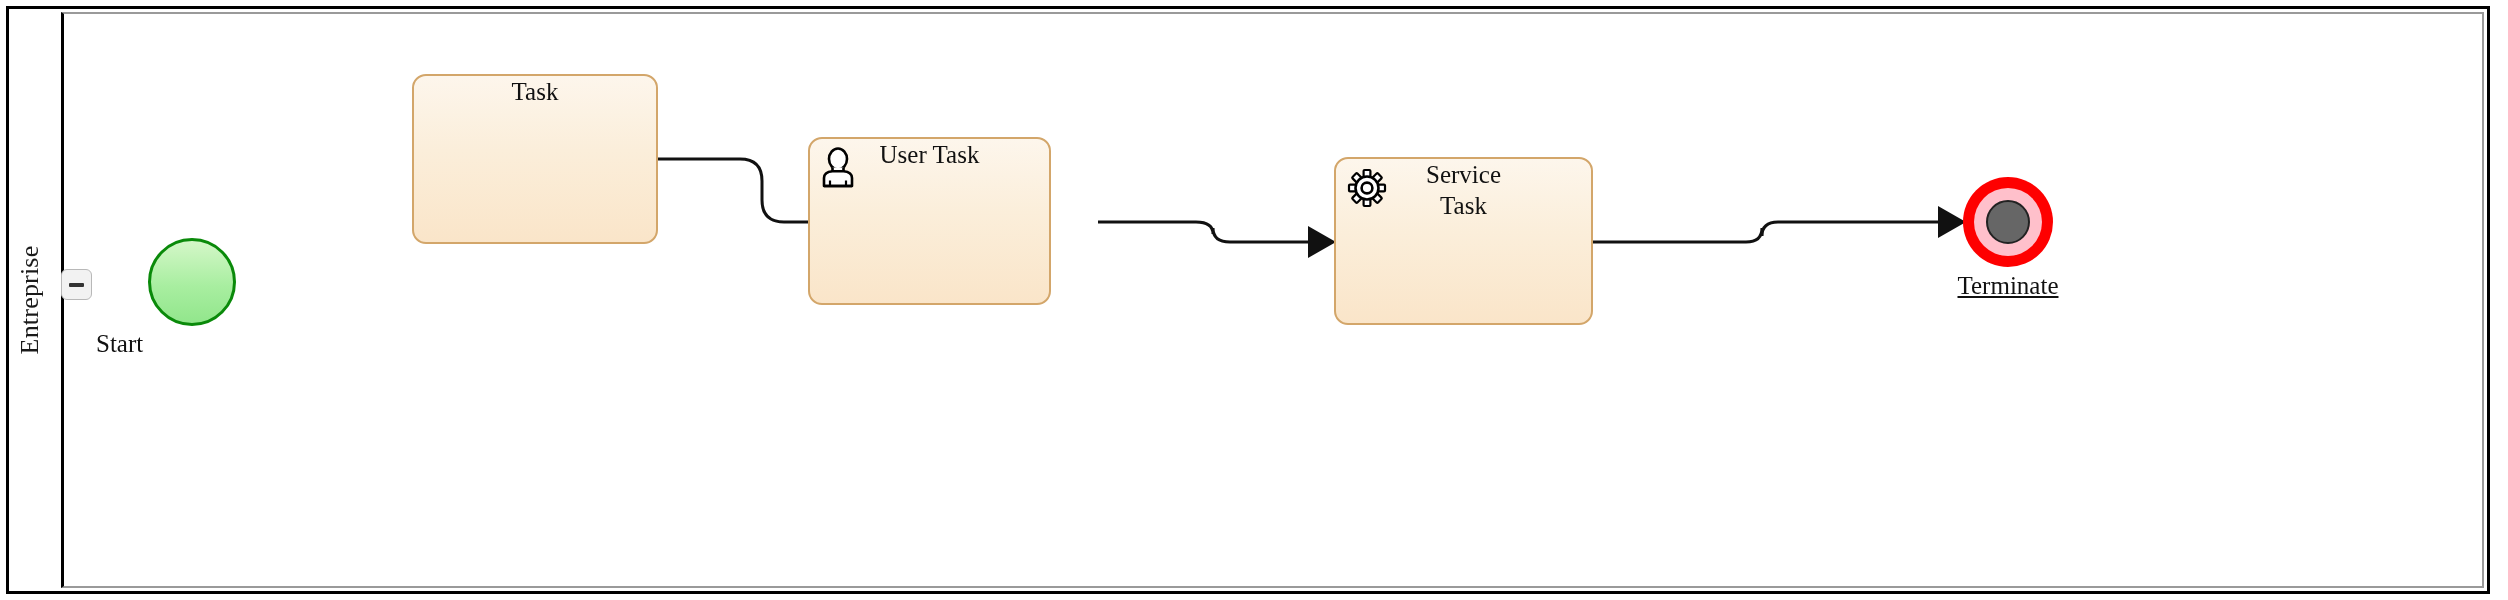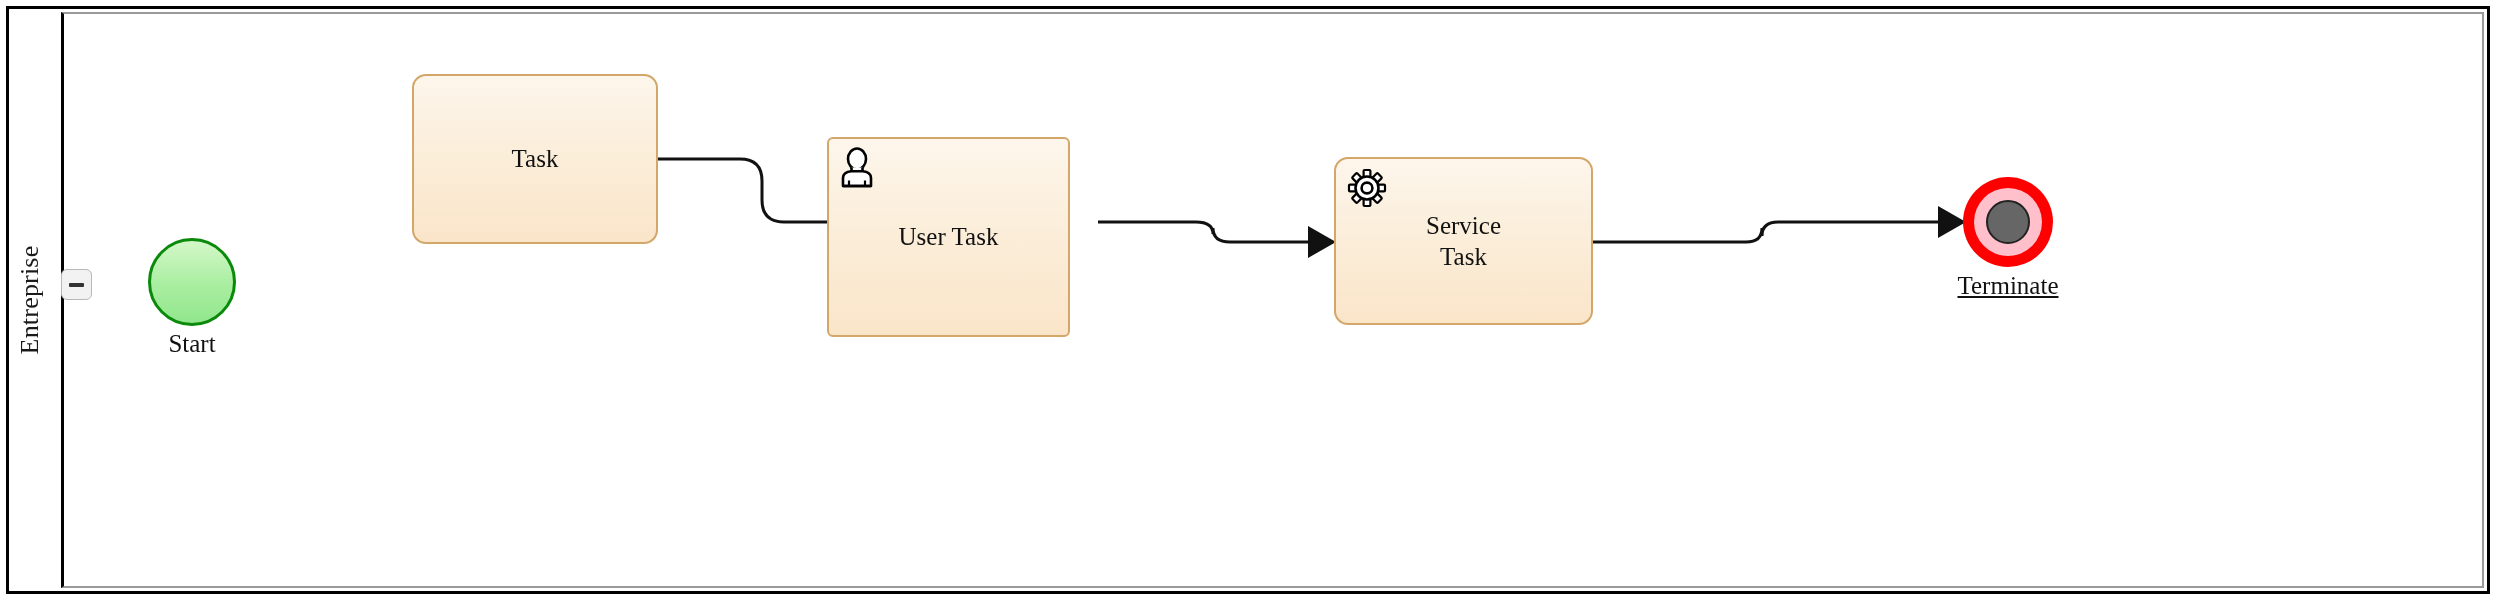--- a/index.html
+++ b/index.html
@@ -94,21 +94,21 @@
     border-radius: 50%;
     border: 3px solid #0a8a0a;
     box-sizing: border-box;
     background: linear-gradient(180deg, #d4f7c8 0%, #a8eea0 55%, #92e68c 100%);
   }
   .start-label {
     position: absolute;
     left: 96px;
     top: 330px;
     width: 192px;
-    text-align: center;
+    text-align: left;
     font-size: 25px;
     color: #111111;
   }
 
   .terminate-event {
     position: absolute;
     left: 1963px;
     top: 177px;
     width: 90px;
     height: 90px;
@@ -151,33 +151,32 @@
   }
 
   
   .activity {
     position: absolute;
     box-sizing: border-box;
     border: 2px solid #d3a66a;
     border-radius: 14px;
     background: linear-gradient(180deg, #fdf6ec 0%, #fbeeda 45%, #fae5c9 100%);
     display: flex;
-    align-items: center;
     justify-content: center;
   }
   .activity .act-label {
     font-size: 25px;
     color: #111111;
     text-align: center;
     line-height: 1.25;
     padding: 0 8px;
     white-space: pre-line;
   }
   .act-task      { left: 412px;  top: 74px;  width: 246px; height: 170px; }
-  .act-usertask  { left: 827px;  top: 137px; width: 243px; height: 200px; border-radius: 6px; }
+  .act-usertask  { left: 808px;  top: 137px; width: 243px; height: 168px; }
   .act-servicetask { left: 1334px; top: 157px; width: 259px; height: 168px; }
 
   .task-type-icon {
     position: absolute;
     left: 10px;
     top: 8px;
     width: 44px;
     height: 44px;
     pointer-events: none;
   }

